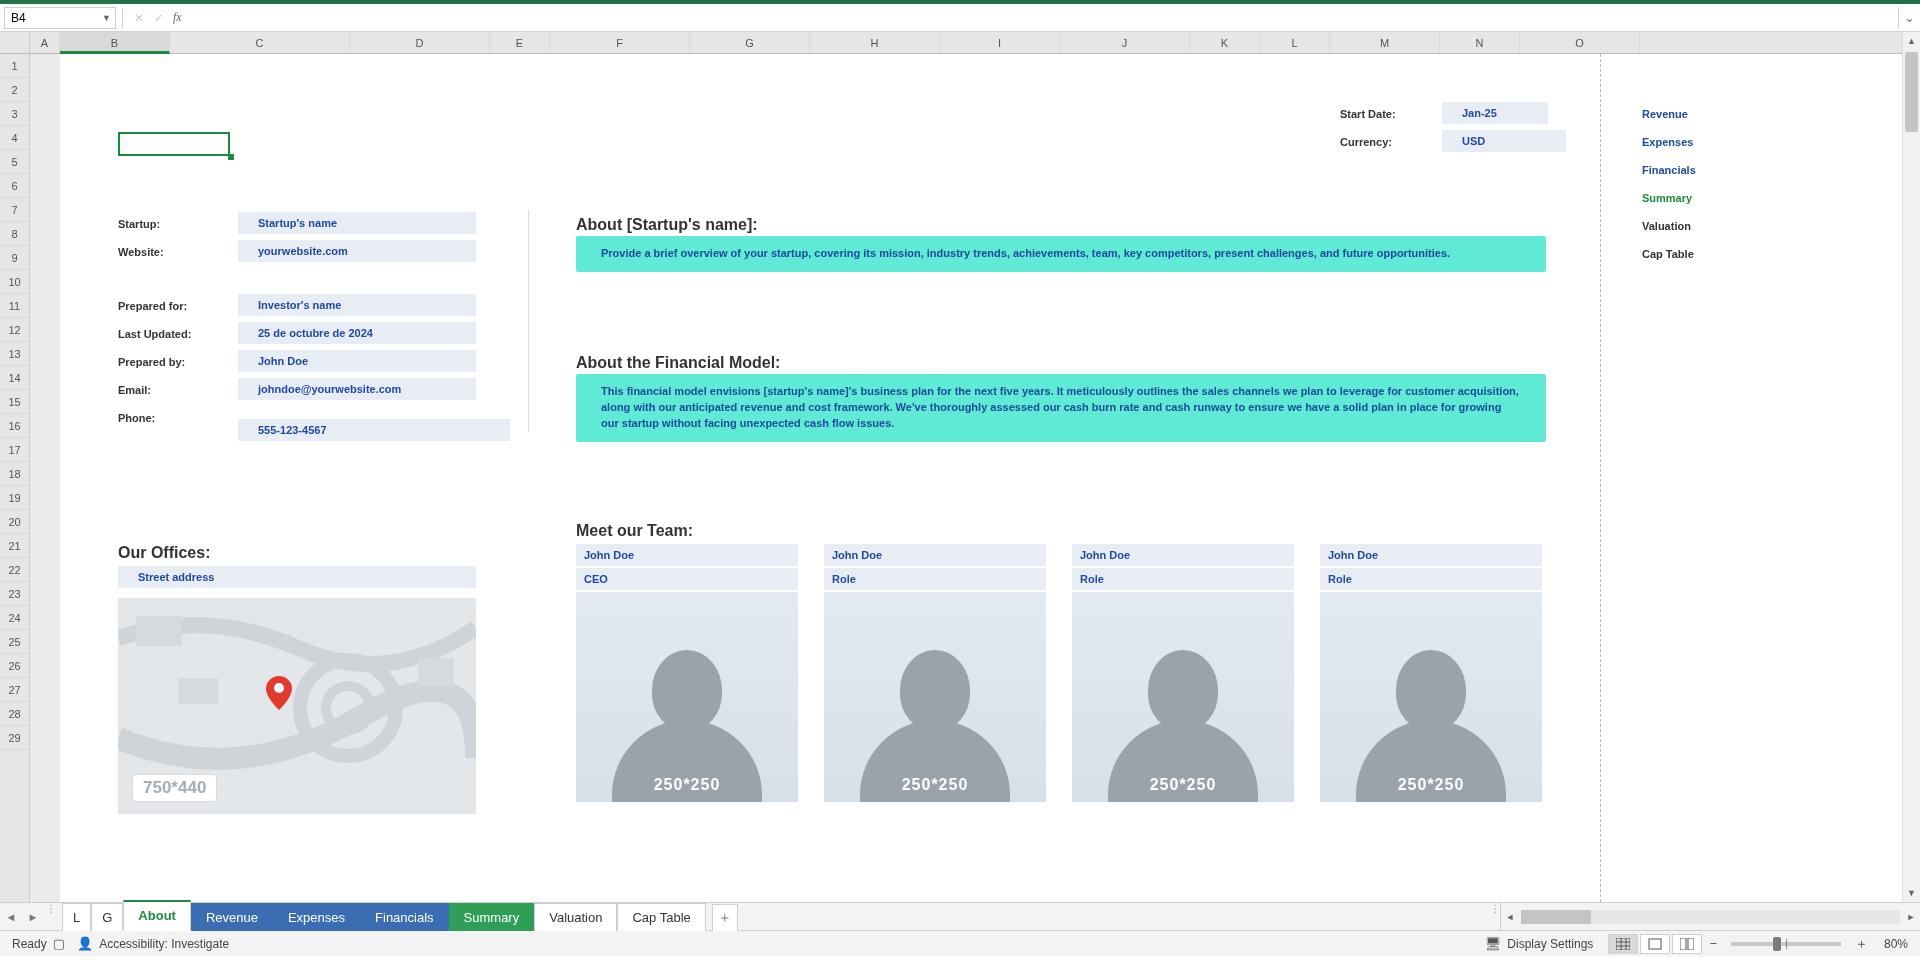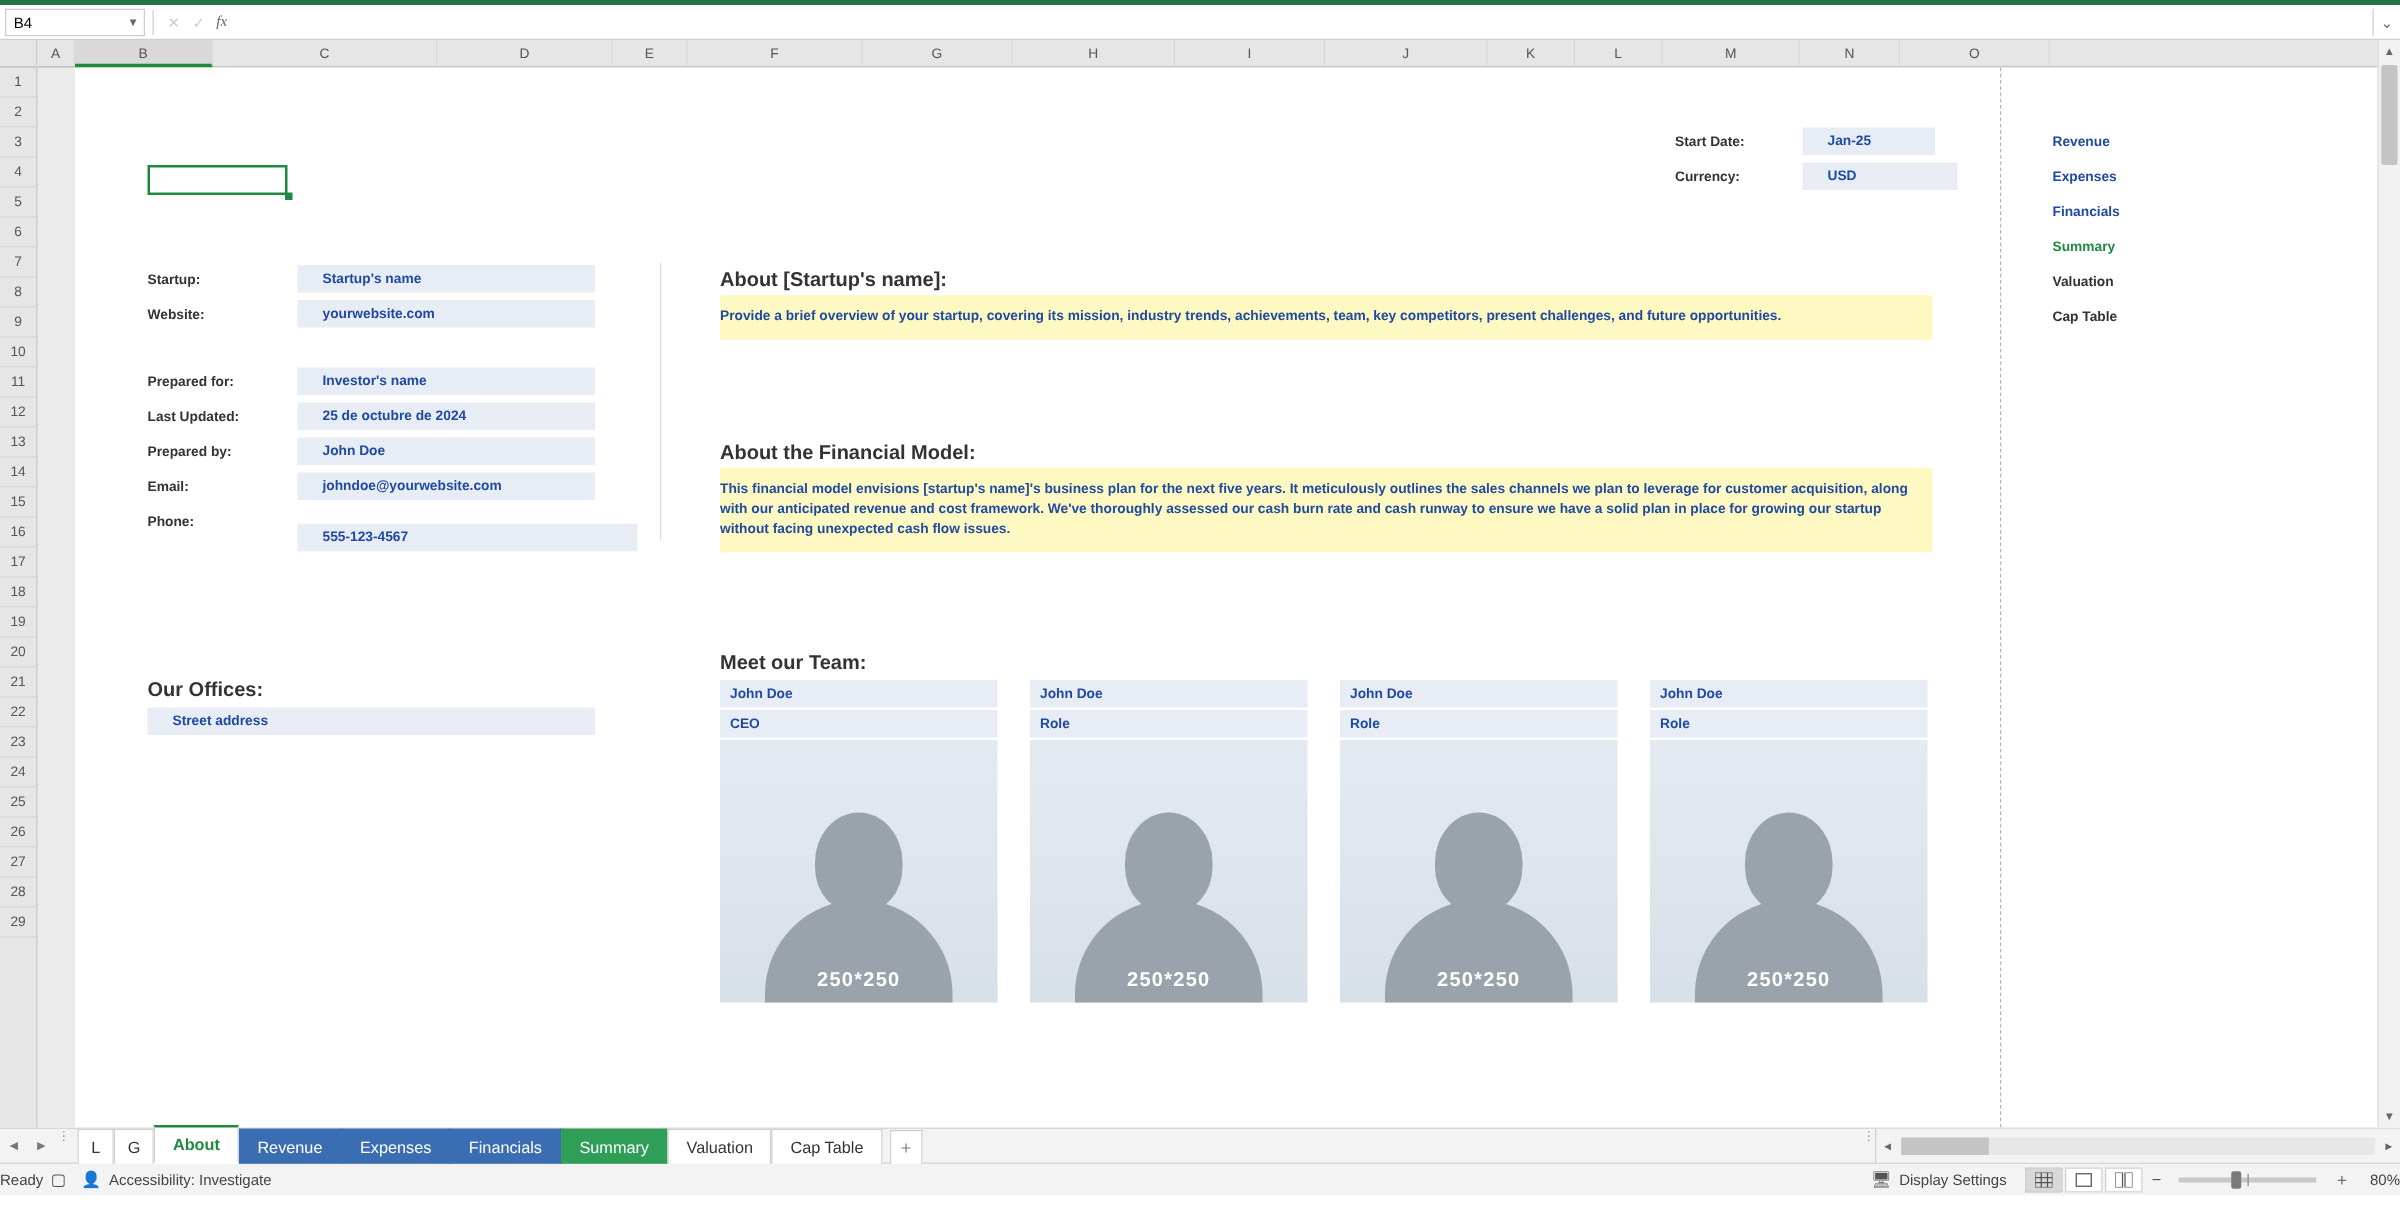--- a/index.html
+++ b/index.html
@@ -38,21 +38,21 @@
 .selhandle { position:absolute; left:168px; top:100px; width:6px; height:6px; background:#1f8a3f; }
 
 .logo { position:absolute; left:58px; top:36px; width:176px; height:80px; background:#9aa2ab; color:#fff; display:flex; align-items:center; justify-content:center; font-size:26px; font-weight:900; font-family: Arial, sans-serif; letter-spacing:1px; }
 
 .kv-label { position:absolute; font-size:11px; color:#333; font-weight:600; }
 .kv-box { position:absolute; background:#e8ecf5; color:#1f4aa0; font-size:11px; font-weight:600; padding:5px 20px; }
 
 .vline { position:absolute; width:1px; background:#dcdcdc; }
 
 .section-h { position:absolute; font-size:16px; color:#333; font-weight:700; }
-.bluebox { position:absolute; background:#fef9c3; border-radius:2px; color:#1f4aa0; font-size:11px; font-weight:600; padding:10px 0; line-height:1.45; }
+.bluebox { position:absolute; background:#5eead4; border-radius:2px; color:#1f4aa0; font-size:11px; font-weight:600; padding:10px 25px; line-height:1.45; }
 
 .navlink { position:absolute; font-size:11px; font-weight:700; cursor:pointer; }
 .navlink.blue{color:#1f4aa0}.navlink.green{color:#1f8a3f}.navlink.black{color:#333}
 
 .team-card { position:absolute; width:222px; }
 .team-card .tbox { background:#e8ecf5; color:#1f4aa0; font-size:11px; font-weight:600; padding:5px 8px; margin-bottom:2px; }
 .team-card .img { height:210px; background: linear-gradient(#e4eaf1,#d7dfe8); position:relative; overflow:hidden; }
 .team-card .img .sil { position:absolute; left:50%; transform:translateX(-50%); bottom:-8px; width:150px; height:160px; }
 .team-card .img .sil .head{ width:70px; height:80px; background:#9aa2ab; border-radius:50% 50% 45% 45%; margin:0 auto; }
 .team-card .img .sil .body{ width:150px; height:90px; background:#9aa2ab; border-radius:80px 80px 0 0; margin-top:-10px; }
@@ -81,21 +81,21 @@
 .tab.plain{background:#fff;color:#333}
 .addtab{width:26px;display:flex;align-items:center;justify-content:center;color:#777;font-size:14px;border:1px solid #cfcfcf;border-bottom:none;background:#fff;position:relative;top:1px;margin-left:6px}
 .tabrow .spacer{flex:1}
 .tabrow .hscroll{width:420px;display:flex;align-items:center;background:#f3f3f3;border-left:1px solid #cfcfcf}
 .hscroll .btn{width:18px;text-align:center;font-size:9px;color:#666}
 .hscroll .track{flex:1;height:14px;background:#e7e7e7;position:relative;margin:0 2px}
 .hscroll .thumb{position:absolute;left:0;top:0;bottom:0;width:70px;background:#c4c4c4}
 .dragdots{width:12px;text-align:center;color:#999;font-size:10px;letter-spacing:-2px}
 
 
-.status { height:26px; background:#f3f3f3; border-top:1px solid #cfcfcf; display:flex; align-items:center; font-size:12px; color:#444; padding:0 0; }
+.status { height:26px; background:#f3f3f3; border-top:1px solid #cfcfcf; display:flex; align-items:center; font-size:12px; color:#444; padding:0 12px; }
 .status .sp{flex:1}
 .status .ico{margin:0 6px;color:#555;font-size:13px}
 .viewbtn{width:30px;height:20px;border:1px solid #d0d0d0;margin:0 1px;display:flex;align-items:center;justify-content:center;color:#555;background:#fff}
 .viewbtn.active{background:#d8d8d8}
 .zoom-slider{width:110px;height:4px;background:#c8c8c8;margin:0 8px;position:relative}
 .zoom-slider .tick{position:absolute;left:50%;top:-3px;width:1px;height:10px;background:#888}
 .zoom-slider .knob{position:absolute;left:38%;top:-5px;width:8px;height:14px;background:#7a7a7a;border-radius:2px}
 </style>
 </head>
 <body>
@@ -199,20 +199,39 @@
       <div id="navlinks"></div>
 
       <div class="section-h" style="left:516px;top:162px">About [Startup's name]:</div>
       <div class="bluebox" style="left:516px;top:182px;width:970px">Provide a brief overview of your startup, covering its mission, industry trends, achievements, team, key competitors, present challenges, and future opportunities.</div>
 
       <div class="section-h" style="left:516px;top:300px">About the Financial Model:</div>
       <div class="bluebox" style="left:516px;top:320px;width:970px">This financial model envisions [startup's name]'s business plan for the next five years. It meticulously outlines the sales channels we plan to leverage for customer acquisition, along with our anticipated revenue and cost framework. We've thoroughly assessed our cash burn rate and cash runway to ensure we have a solid plan in place for growing our startup without facing unexpected cash flow issues.</div>
 
       <div class="section-h" style="left:58px;top:490px">Our Offices:</div>
       <div class="kv-box" style="left:58px;top:512px;width:358px">Street address</div>
+      <div class="map">
+        <svg viewBox="0 0 358 216">
+          <rect width="358" height="216" fill="#e4e7ea"></rect>
+          <path d="M0 40 Q90 10 180 50 T358 30" stroke="#cfd4d9" stroke-width="16" fill="none"></path>
+          <path d="M0 140 Q120 190 240 120 T358 160" stroke="#cfd4d9" stroke-width="22" fill="none"></path>
+          <circle cx="230" cy="110" r="48" fill="none" stroke="#cfd4d9" stroke-width="14"></circle>
+          <circle cx="230" cy="110" r="22" fill="none" stroke="#cfd4d9" stroke-width="10"></circle>
+          <rect x="18" y="18" width="46" height="30" fill="#d6dadf"></rect>
+          <rect x="60" y="80" width="40" height="26" fill="#d6dadf"></rect>
+          <rect x="300" y="60" width="36" height="28" fill="#d6dadf"></rect>
+        </svg>
+        <div class="pin">
+          <svg width="26" height="34" viewBox="0 0 26 34">
+              <path fill="#e23b2e" d="M13 0C6 0 0 5.5 0 12.5 0 22 13 34 13 34s13-12 13-21.5C26 5.5 20 0 13 0z"></path>
+              <circle cx="13" cy="12" r="5" fill="#fff"></circle>
+            </svg>
+        </div>
+        <div class="dim">750*440</div>
+      </div>
 
       <div class="section-h" style="left:516px;top:468px">Meet our Team:</div>
       <div id="team"></div>
 
     <div class="navlink blue" style="left: 1582px; top: 54px;">Revenue</div>
         <div class="navlink blue" style="left: 1582px; top: 82px;">Expenses</div>
         <div class="navlink blue" style="left: 1582px; top: 110px;">Financials</div>
         <div class="navlink green" style="left: 1582px; top: 138px;">Summary</div>
         <div class="navlink black" style="left: 1582px; top: 166px;">Valuation</div>
         <div class="navlink black" style="left: 1582px; top: 194px;">Cap Table</div>

